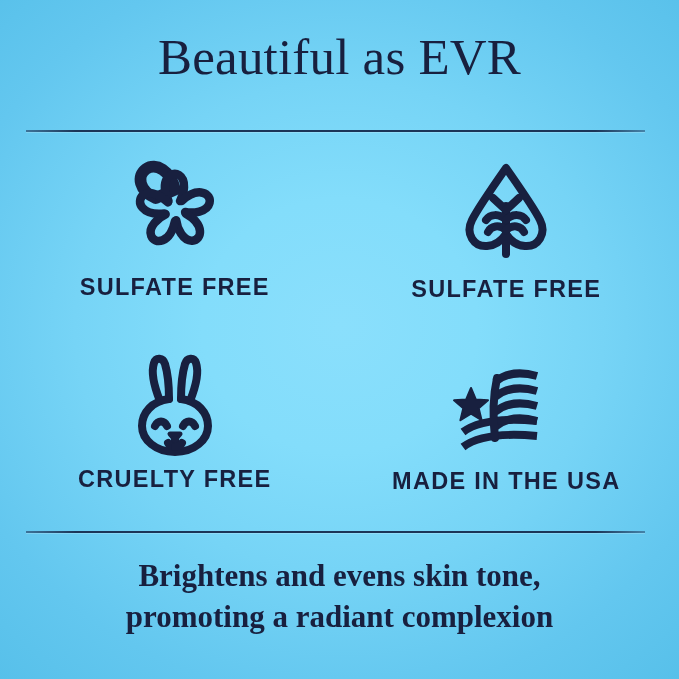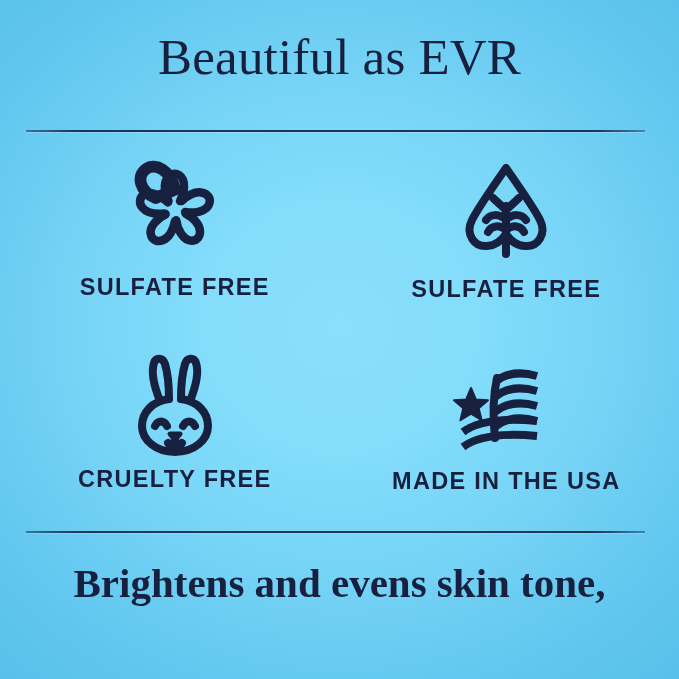--- a/index.html
+++ b/index.html
@@ -115,21 +115,21 @@
   .tagline-block {
     position: absolute;
     top: 556px;
     left: 0;
     width: 679px;
     text-align: center;
   }
   .tagline-line {
     font-family: "Liberation Serif", "DejaVu Serif", serif;
     font-weight: 700;
-    font-size: 41px;
+    font-size: 31px;
     line-height: 1.32;
     color: #18203f;
     white-space: nowrap;
   }
 </style>
 </head>
 <body>
 
 <div id="infographic">
 
@@ -245,15 +245,16 @@
       </div>
       <div class="feature-label">MADE IN THE USA</div>
     </div>
 
   </div>
 
   <div class="divider divider-bottom"></div>
 
   <div class="tagline-block">
     <div class="tagline-line">Brightens and evens skin tone,</div>
+    <div class="tagline-line">promoting a radiant complexion</div>
   </div>
 
 </div>
 
 </body></html>

